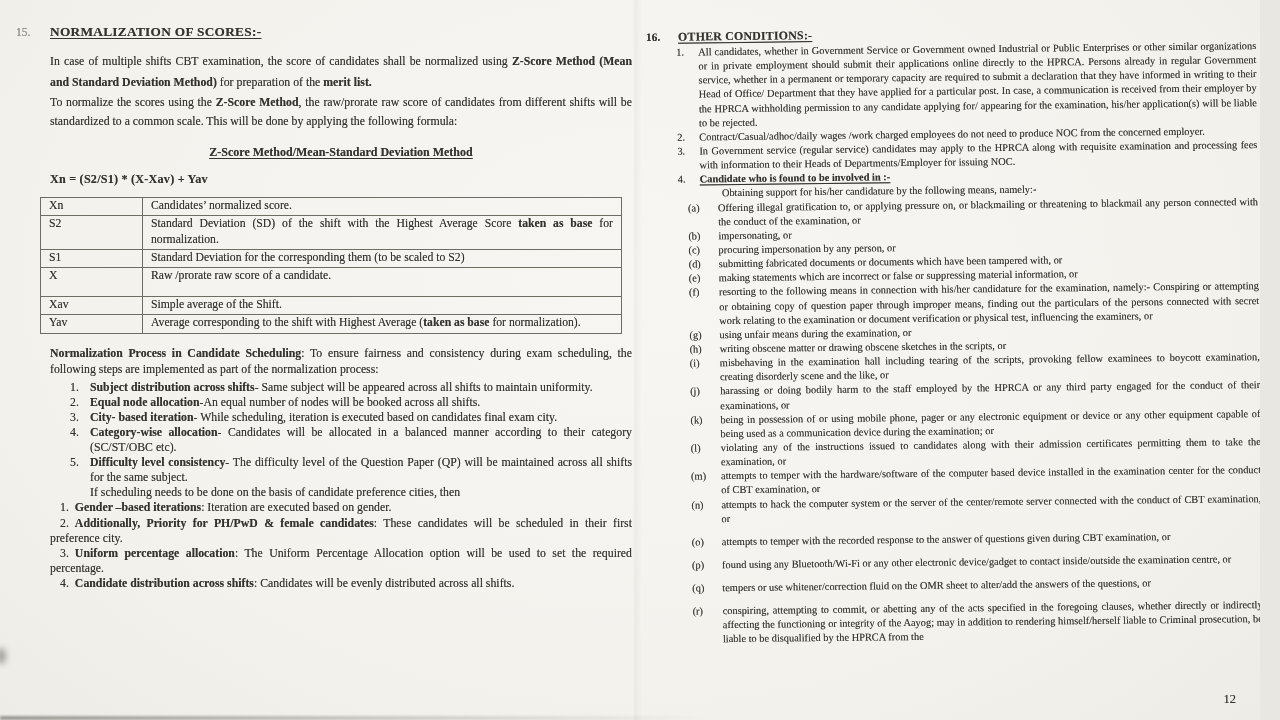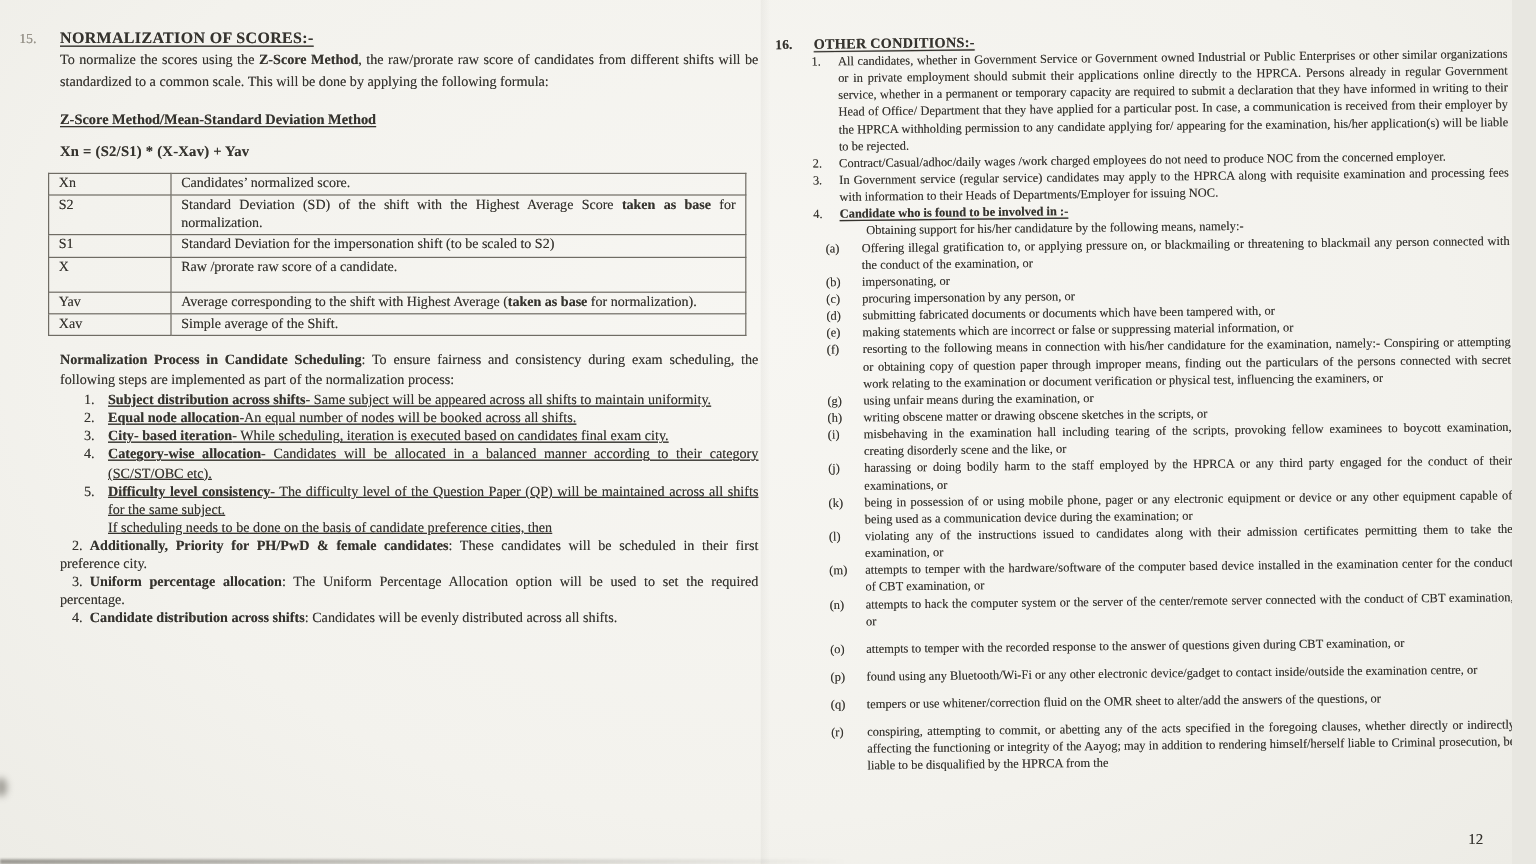--- a/index.html
+++ b/index.html
@@ -24,32 +24,32 @@
   .sec-head{display:flex;align-items:baseline;}
   .sec-num{flex:none;width:34px;font-size:11.5px;color:var(--muted);}
   .col-left .sec-title{
     font-size:13.3px;font-weight:bold;letter-spacing:.3px;
     text-decoration:underline;text-underline-offset:2px;
   }
   .lbody{margin-left:34px;font-size:11.8px;}
   .para{margin:0;text-align:justify;}
   .p1{margin-top:11px;line-height:1.8;}
   .p2{line-height:1.6;}
-  .subhead{margin-top:14px;font-size:12px;font-weight:bold;text-decoration:underline;text-underline-offset:2px;}
+  .subhead{margin-top:14px;font-size:12px;font-weight:bold;text-decoration:underline;text-underline-offset:2px;text-align:center;}
   .formula{margin-top:12px;font-size:12.2px;font-weight:bold;letter-spacing:.2px;}
   .ztable{border-collapse:collapse;margin:10px 0 0 -10px;width:582px;font-size:11.7px;}
   .ztable td{border:1px solid var(--tborder);padding:0 8px 2px;line-height:1.3;vertical-align:top;}
   .ztable td.term{width:102px;}
   .ztable td.def{text-align:justify;}
   .ztable tr.tall td{padding-bottom:13px;}
   .process{margin-top:11px;line-height:1.4;}
   .stepsA{margin:2px 0 0 20px;}
   .stepA{display:flex;line-height:1.28;text-align:justify;}
   .stepA .n{flex:none;width:20px;}
-  .stepA .t{flex:1;text-decoration:underline;}
+  .stepA .t{flex:1;}
   .stepA .t > span[data-bind-item]{display:block;font-weight:normal;}
   .stepB{margin:0;line-height:1.28;text-align:justify;text-indent:10px;}
   .stepB .n{margin-right:6px;}
   .note{margin-top:10px;line-height:1.34;font-size:11.6px;}
   
   .col-right{
     position:absolute;left:646px;top:30px;width:610px;font-size:10.4px;
     transform:rotate(-.65deg);transform-origin:0 0;
   }
   .col-right .sec-num{width:32px;font-weight:bold;color:var(--ink);font-size:11.3px;}
@@ -78,54 +78,55 @@
 <body>
 
 <div class="sheet">
 
   <div class="col-left">
     <div class="sec-head">
       <span class="sec-num" data-bind="left.section_number">15.</span>
       <span class="sec-title" data-bind="left.heading">NORMALIZATION OF SCORES:-</span>
     </div>
     <div class="lbody">
+      <p class="para p1"><span>In case of multiple shifts CBT examination, the score of candidates shall be normalized using </span><span class="b">Z-Score Method (Mean and Standard Deviation Method)</span><span> for preparation of the </span><span class="b">merit list.</span></p>
       <p class="para p2"><span>To normalize the scores using the </span><span class="b">Z-Score Method</span><span>, the raw/prorate raw score of candidates from different shifts will be standardized to a common scale. This will be done by applying the following formula:</span></p>
       <div class="subhead" data-bind="left.subheading">Z-Score Method/Mean-Standard Deviation Method</div>
       <div class="formula" data-bind="left.formula">Xn = (S2/S1) * (X-Xav) + Yav</div>
       <table class="ztable">
         <tbody>
 
             <tr>
               <td class="term" data-bind-item="term">Xn</td>
               <td class="def"><span>Candidates’ normalized score.</span></td>
             </tr>
 
             <tr>
               <td class="term" data-bind-item="term">S2</td>
               <td class="def"><span>Standard Deviation (SD) of the shift with the Highest Average Score </span><span class="b">taken as base</span><span> for normalization.</span></td>
             </tr>
 
             <tr>
               <td class="term" data-bind-item="term">S1</td>
-              <td class="def"><span>Standard Deviation for the impersonation shift (to be scaled to S2)</span></td>
+              <td class="def"><span>Standard Deviation for the corresponding them (to be scaled to S2)</span></td>
             </tr>
 
             <tr class="tall">
               <td class="term" data-bind-item="term">X</td>
               <td class="def"><span>Raw /prorate raw score of a candidate.</span></td>
             </tr>
 
             <tr>
+              <td class="term" data-bind-item="term">Xav</td>
+              <td class="def"><span>Simple average of the Shift.</span></td>
+            </tr>
+
+            <tr>
               <td class="term" data-bind-item="term">Yav</td>
               <td class="def"><span>Average corresponding to the shift with Highest Average (</span><span class="b">taken as base</span><span> for normalization).</span></td>
-            </tr>
-
-            <tr>
-              <td class="term" data-bind-item="term">Xav</td>
-              <td class="def"><span>Simple average of the Shift.</span></td>
             </tr>
           </tbody>
       </table>
       <p class="para process"><span class="b">Normalization Process in Candidate Scheduling</span><span>: To ensure fairness and consistency during exam scheduling, the following steps are implemented as part of the normalization process:</span></p>
       <div class="stepsA">
 
           <div class="stepA">
             <span class="n" data-bind-item="num">1.</span>
             <span class="t"><span><span class="b">Subject distribution across shifts</span><span>- Same subject will be appeared across all shifts to maintain uniformity.</span></span></span>
           </div>
@@ -145,20 +146,21 @@
             <span class="t"><span><span class="b">Category-wise allocation</span><span>- Candidates will be allocated in a balanced manner according to their category (SC/ST/OBC etc).</span></span></span>
           </div>
 
           <div class="stepA">
             <span class="n" data-bind-item="num">5.</span>
             <span class="t"><span><span class="b">Difficulty level consistency</span><span>- The difficulty level of the Question Paper (QP) will be maintained across all shifts for the same subject.</span></span><span data-bind-item="extra">If scheduling needs to be done on the basis of candidate preference cities, then</span></span>
           </div>
         </div>
       <div>
 
+          <p class="stepB"><span class="n" data-bind-item="num">1.</span><span><span class="b">Gender –based iterations</span><span>: Iteration are executed based on gender.</span></span></p>
 
           <p class="stepB"><span class="n" data-bind-item="num">2.</span><span><span class="b">Additionally, Priority for PH/PwD &amp; female candidates</span><span>: These candidates will be scheduled in their first preference city.</span></span></p>
 
           <p class="stepB"><span class="n" data-bind-item="num">3.</span><span><span class="b">Uniform percentage allocation</span><span>: The Uniform Percentage Allocation option will be used to set the required percentage.</span></span></p>
 
           <p class="stepB"><span class="n" data-bind-item="num">4.</span><span><span class="b">Candidate distribution across shifts</span><span>: Candidates will be evenly distributed across all shifts.</span></span></p>
         </div>
     </div>
   </div>
 

